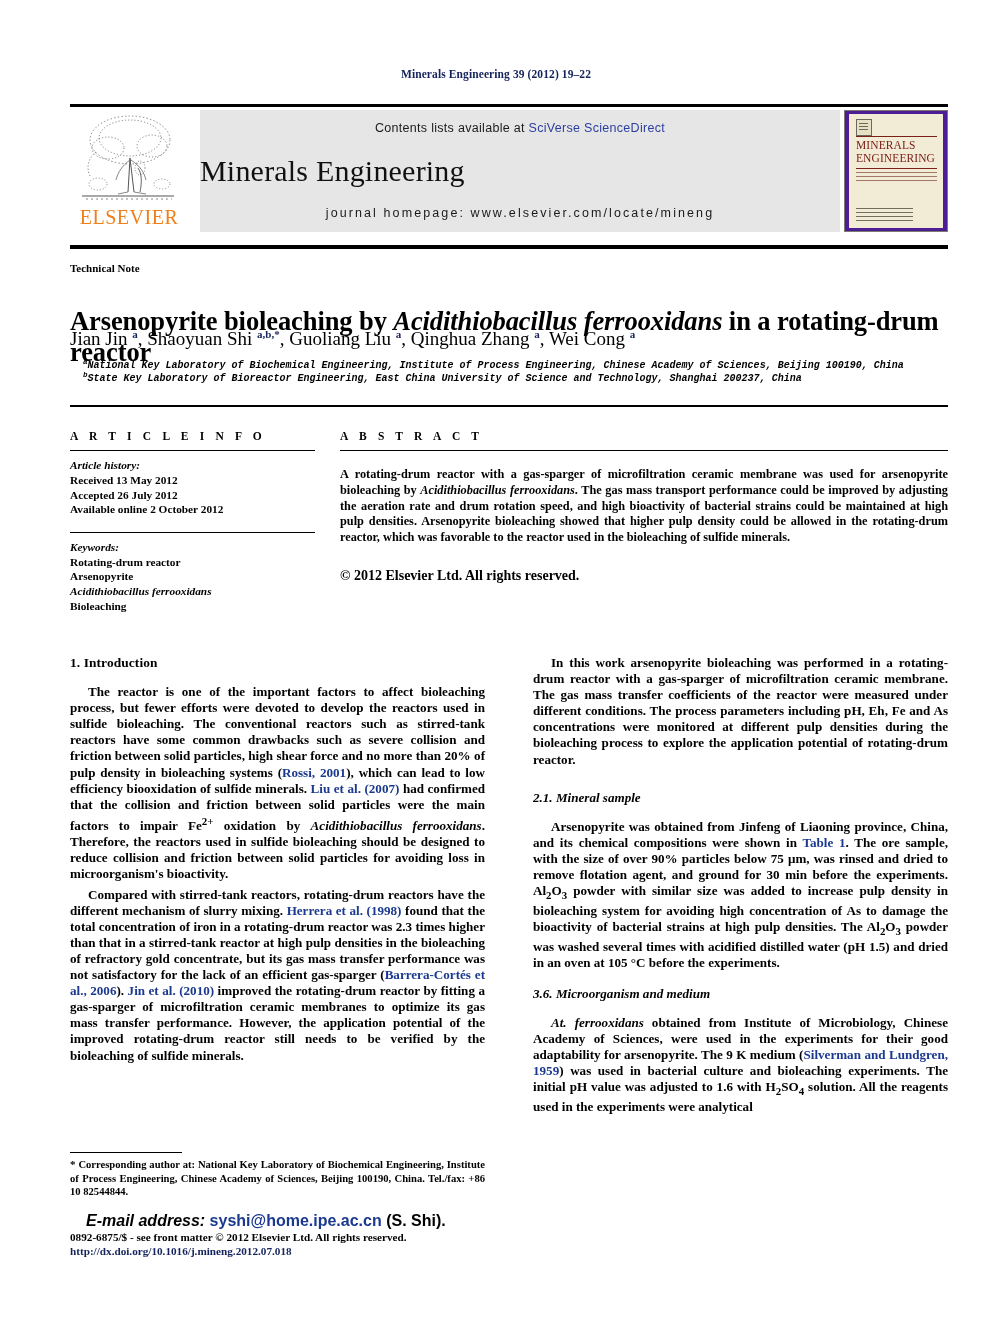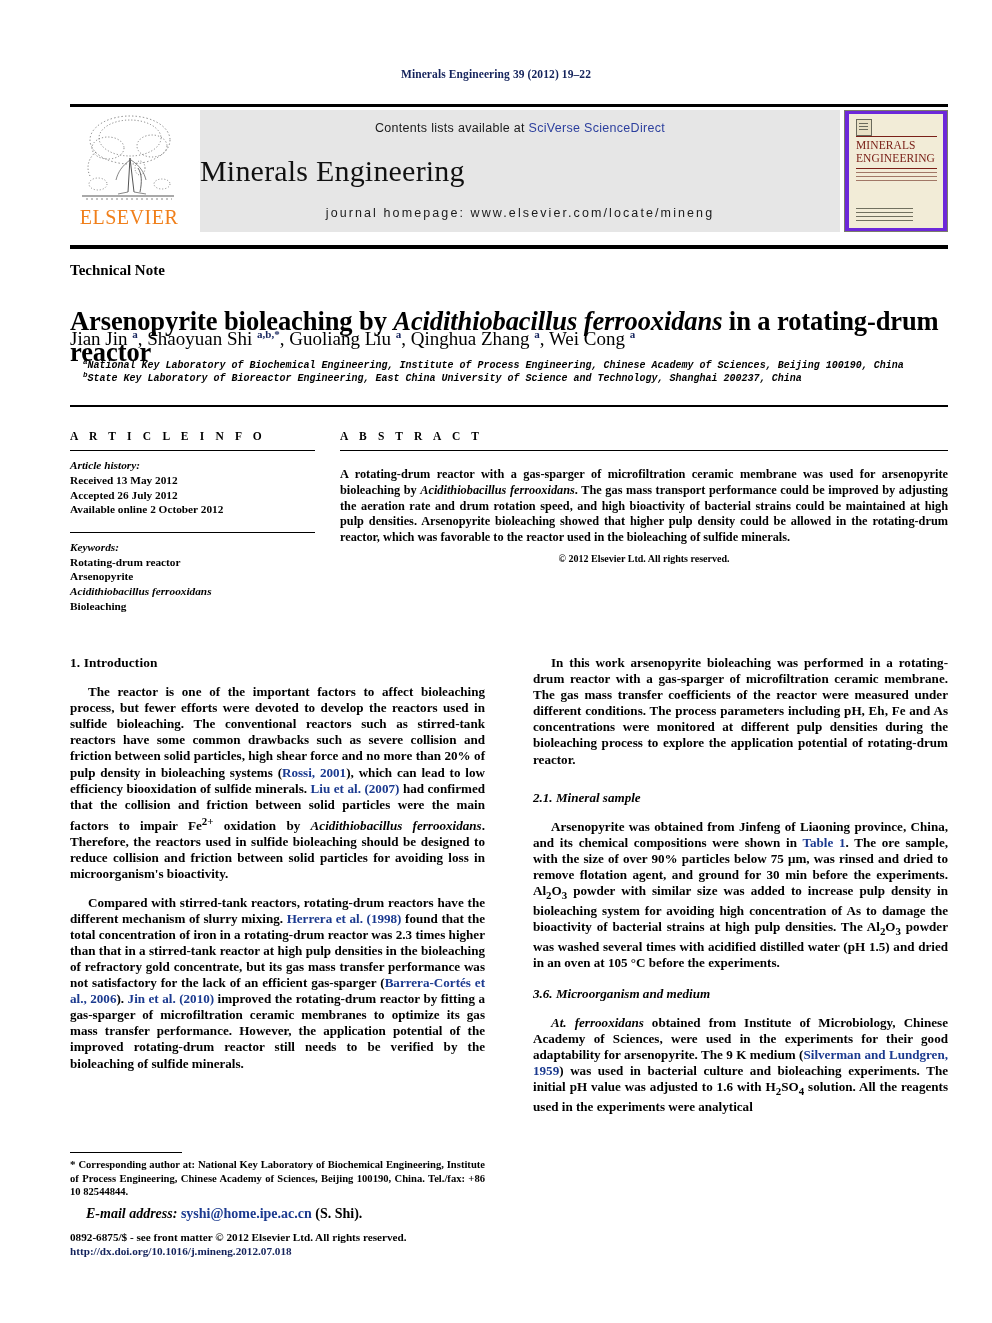--- a/index.html
+++ b/index.html
@@ -120,21 +120,21 @@
     letter-spacing: 2.1px;
   }
 
   .cover-thumb {
     position: absolute;
     right: 0;
     top: 6px;
     width: 104px;
     height: 122px;
     border: 1px solid #7b7b6b;
-    background: #6d28d9;
+    background: #4c1d95;
     box-sizing: border-box;
     overflow: hidden;
   }
   .cover-inner {
     position: absolute;
     left: 4px; top: 3px; right: 4px; bottom: 3px;
     background: #f2ecd7;
   }
   .cover-elsev {
     position: absolute;
@@ -195,21 +195,21 @@
     width: 878px;
     height: 4px;
     background: #000;
   }
   .doctype {
     position: absolute;
     left: 70px;
     top: 262px;
     font-family: "Liberation Serif", serif;
     font-weight: bold;
-    font-size: 15px;
+    font-size: 11px;
     color: #000;
   }
   .art-title {
     position: absolute;
     left: 70px;
     top: 288px;
     width: 890px;
     font-family: "Liberation Serif", serif;
     font-size: 26.5px;
     line-height: 31px;
@@ -310,24 +310,24 @@
     font-family: "Liberation Serif", serif;
     font-size: 12.3px;
     line-height: 15.6px;
     font-weight: bold;
     text-align: justify;
     color: #000;
     hyphens: none;
   }
   .abs-body i { font-style: italic; }
   .abs-copy {
-    margin-top: 8px;
-    text-align: center;
-    font-family: "Liberation Serif", serif;
-    font-size: 10px;
+    margin-top: 23px;
+    text-align: left;
+    font-family: "Liberation Serif", serif;
+    font-size: 14px;
     font-weight: bold;
     color: #000;
   }
 
   
   .col {
     position: absolute;
     top: 655px;
     width: 415px;
     font-family: "Liberation Serif", serif;
@@ -350,21 +350,21 @@
     margin: 0 0 13px 0;
     font-size: 13.1px;
     font-weight: bold;
     font-style: italic;
   }
   .col p {
     margin: 0;
     text-indent: 18px;
     hyphens: none;
   }
-  .col p + p { margin-top: 12px; }
+  .col p + p { margin-top: 4px; }
   .col .ref { color: #1b3a8f; }
   .col i { font-style: italic; }
   .spacer-l { height: 22px; }
   .spacer-s { height: 15px; }
 
   
   .footnote {
     position: absolute;
     left: 70px;
     top: 1152px;
@@ -379,24 +379,24 @@
   .fn-text {
     font-family: "Liberation Serif", serif;
     font-size: 10.6px;
     line-height: 13.2px;
     font-weight: bold;
     text-align: justify;
     color: #000;
   }
   .fn-text .star { font-size: 11px; }
   .fn-email {
-    margin-top: 9px;
+    margin-top: 16px;
     text-indent: 16px;
-    font-family: Liberation Serif, serif;
-    font-size: 14px;
+    font-family: Liberation Sans, sans-serif;
+    font-size: 16px;
     line-height: 13.2px;
     font-weight: bold;
   }
   .fn-email .lbl { font-style: italic; }
   .fn-email .mail { color: #1b3a8f; }
 
   .imprint {
     position: absolute;
     left: 70px;
     top: 1230px;

